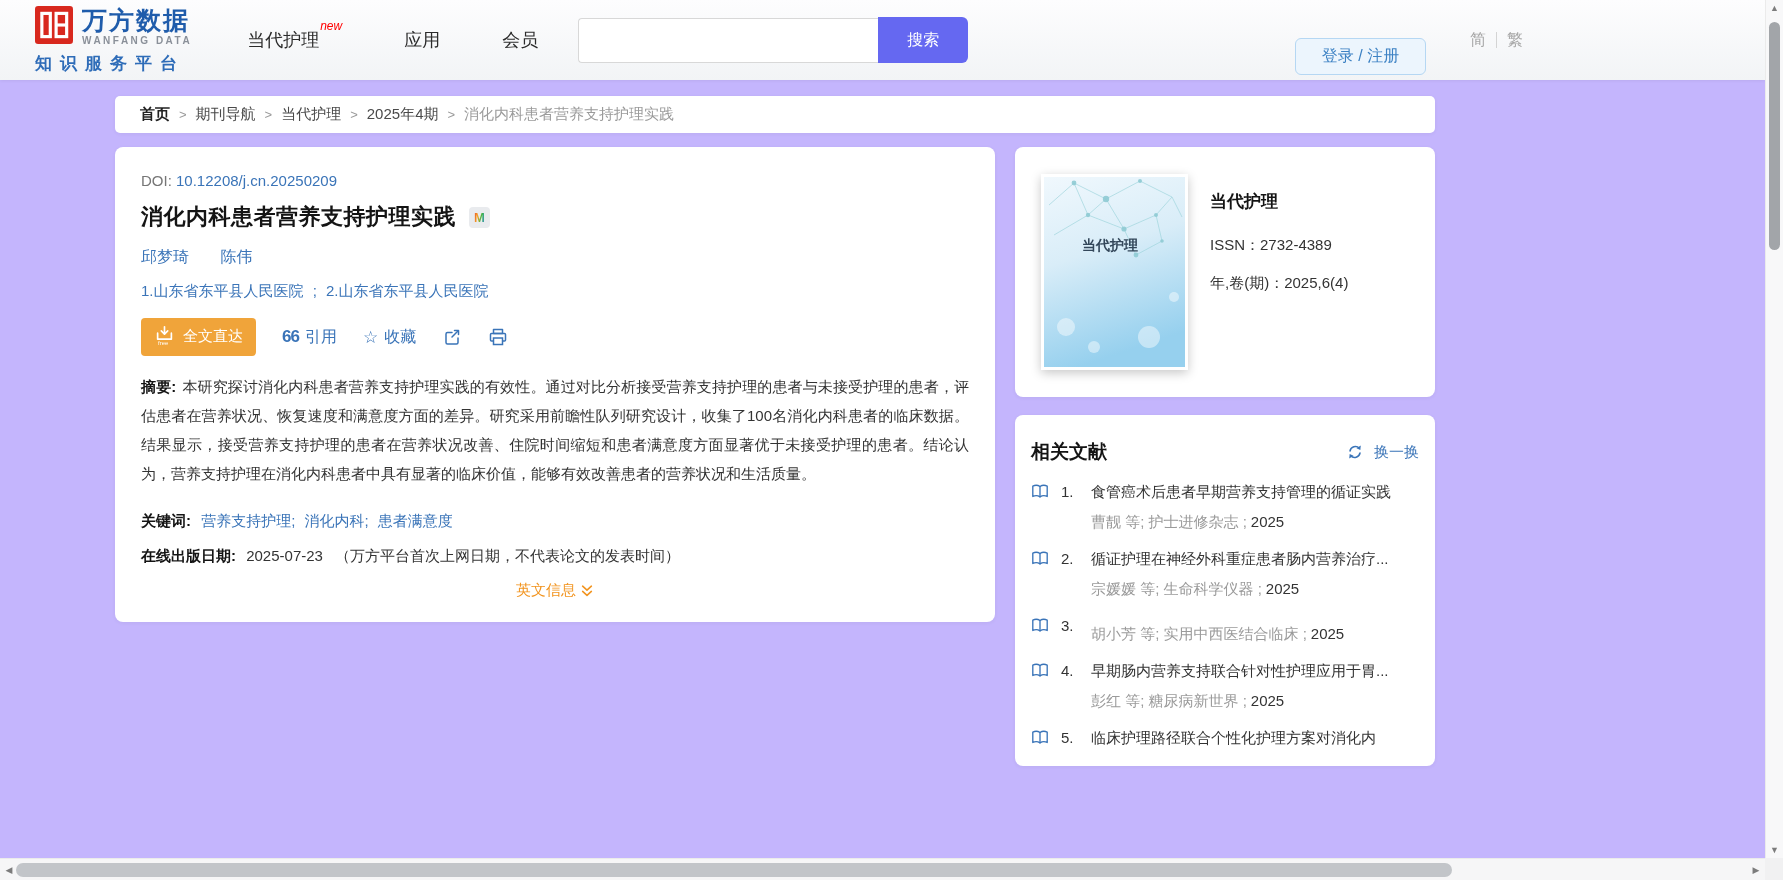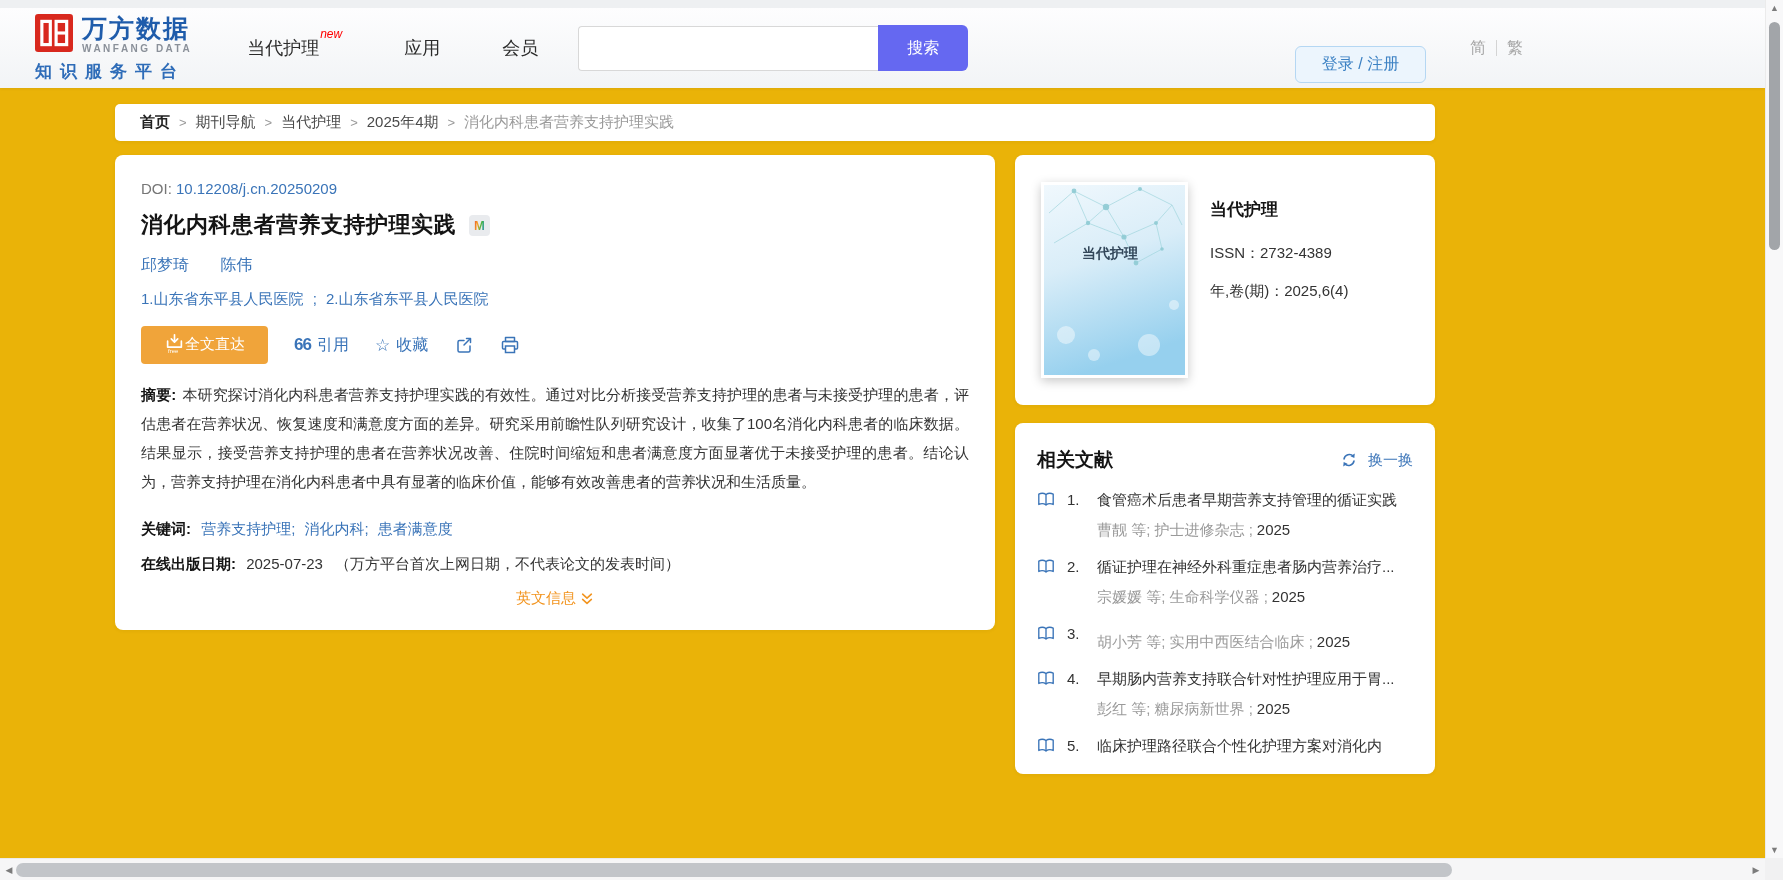--- a/index.html
+++ b/index.html
@@ -1,19 +1,19 @@
 <!DOCTYPE html>
 <html style="--brand-red: #d8281e; --brand-blue: #1f5cab; --tagline-blue: #2e6cb8; --accent-purple: #6568f1; --link-blue: #3a74b8; --orange: #f0a43a; --orange-text: #f2941f; --login-blue: #3d82c4;"><head>
 <meta charset="utf-8">
 <style>
   * { margin:0; padding:0; box-sizing:border-box; }
   html,body { width:1783px; height:880px; overflow:hidden; }
   body { font-family:"Liberation Sans","DejaVu Sans",sans-serif; background:#eef0f2; color:#333; }
 
-  .viewport { position:absolute; left:0; top:8px; width:1765px; height:858px; overflow:hidden; background:#eab308; }
+  .viewport { position:absolute; left:0; top:0; width:1765px; height:858px; overflow:hidden; background:#c4b5fd; }
 
   
   .top-header { height:80px; background:linear-gradient(180deg,#fdfdfe 0%,#f2f4f6 100%);
     box-shadow:0 1px 3px rgba(0,0,0,.06); display:flex; align-items:center; padding-left:35px; position:relative; z-index:2; }
   .logo-block { display:flex; flex-direction:column; }
   .logo-row { display:flex; align-items:center; gap:9px; }
   .logo-text-stack { display:flex; flex-direction:column; line-height:1; }
   .brand-cn { font-size:25px; font-weight:bold; color:var(--brand-blue); letter-spacing:2px; }
   .brand-en { font-size:10px; font-weight:bold; color:#8a9099; letter-spacing:2.5px; margin-top:3px; }
   .tagline { font-size:17px; color:var(--tagline-blue); letter-spacing:8px; margin-top:4px; font-weight:bold; }
@@ -57,22 +57,22 @@
     .m-badge span { background:linear-gradient(100deg,#e8452c 0%,#f5a623 35%,#3bb54a 65%,#2b7de1 100%);
       -webkit-background-clip:text; color:transparent; }
   }
   .authors-row { margin-top:15px; font-size:16px; }
   .author-link { color:var(--link-blue); cursor:pointer; margin-right:27px; }
   .affil-row { margin-top:14px; font-size:15px; color:var(--link-blue); }
   .affil-link { cursor:pointer; }
   .affil-sep { margin:0 5px; }
 
   .actions-row { margin-top:17px; display:flex; align-items:center; gap:26px; }
-  .fulltext-btn { display:inline-flex; align-items:center; gap:0; background:var(--orange); color:#fff;
-    border:none; border-radius:4px; padding:6px 23px 7px; font-size:15px; cursor:pointer; font-family:inherit; }
+  .fulltext-btn { display:inline-flex; align-items:center; gap:8px; background:var(--orange); color:#fff;
+    border:none; border-radius:4px; padding:6px 13px 7px; font-size:15px; cursor:pointer; font-family:inherit; }
   .action-link { display:inline-flex; align-items:center; gap:6px; color:var(--link-blue); font-size:16px; cursor:pointer; }
   .q-icon { font-weight:bold; font-size:17px; letter-spacing:-1px; }
   .star-glyph { font-size:17px; }
   .icon-btn { display:inline-flex; cursor:pointer; }
 
   .abstract-row { margin-top:16px; font-size:15px; line-height:29px; color:#333; text-align:justify; }
   .bold-label { font-weight:bold; color:#141414; margin-right:6px; }
   .keywords-row { margin-top:18px; font-size:15px; line-height:29px; }
   .kw-link { color:var(--link-blue); cursor:pointer; }
   .kw-sep { color:var(--link-blue); margin-right:5px; }
@@ -84,21 +84,21 @@
   
   .journal-card { padding:27px 26px; display:flex; gap:22px; }
   .cover-wrap { width:147px; height:196px; background:#fff; padding:3px; box-shadow:0 3px 10px rgba(0,0,0,.22); cursor:pointer; flex:0 0 auto; }
   .cover-wrap svg { display:block; }
   .journal-info { padding-top:16px; font-size:15px; color:#333; }
   .journal-name { font-size:17px; font-weight:bold; color:#141414; cursor:pointer; }
   .journal-meta { margin-top:23px; }
   .journal-meta + .journal-meta { margin-top:19px; }
 
   
-  .related-card { margin-top:18px; padding:24px 22px; height:351px; overflow:hidden; }
+  .related-card { margin-top:18px; padding:24px 16px; height:351px; overflow:hidden; }
   .related-head { display:flex; align-items:center; justify-content:space-between; }
   .related-title { font-size:19px; font-weight:bold; color:#141414; }
   .refresh-link { display:inline-flex; align-items:center; gap:11px; color:var(--link-blue); font-size:15px; cursor:pointer; }
   .rel-item { display:grid; grid-template-columns:30px 30px 1fr; margin-top:16px; }
   .rel-icon { padding-top:3px; }
   .rel-num { font-size:15px; color:#333; line-height:22px; }
   .rel-title { font-size:15px; color:#333; line-height:22px; white-space:nowrap; overflow:hidden; cursor:pointer; }
   .rel-meta { grid-column:3; margin-top:10px; font-size:15px; color:#9a9a9a; }
   .rel-year { color:#333; margin-left:4px; }
 

